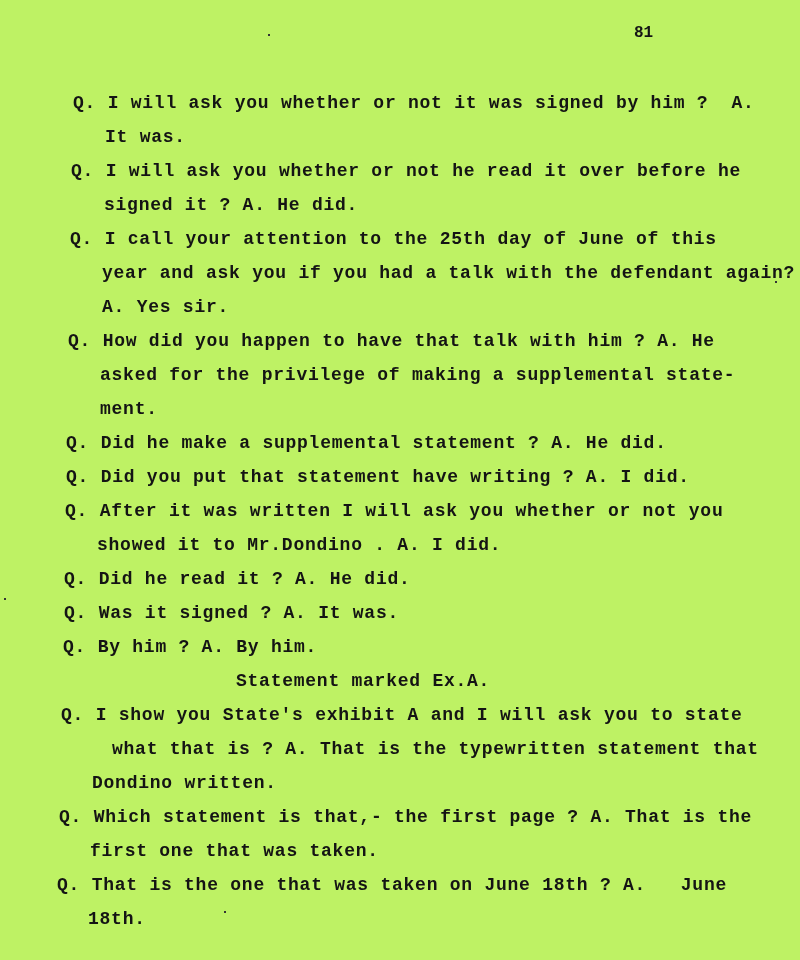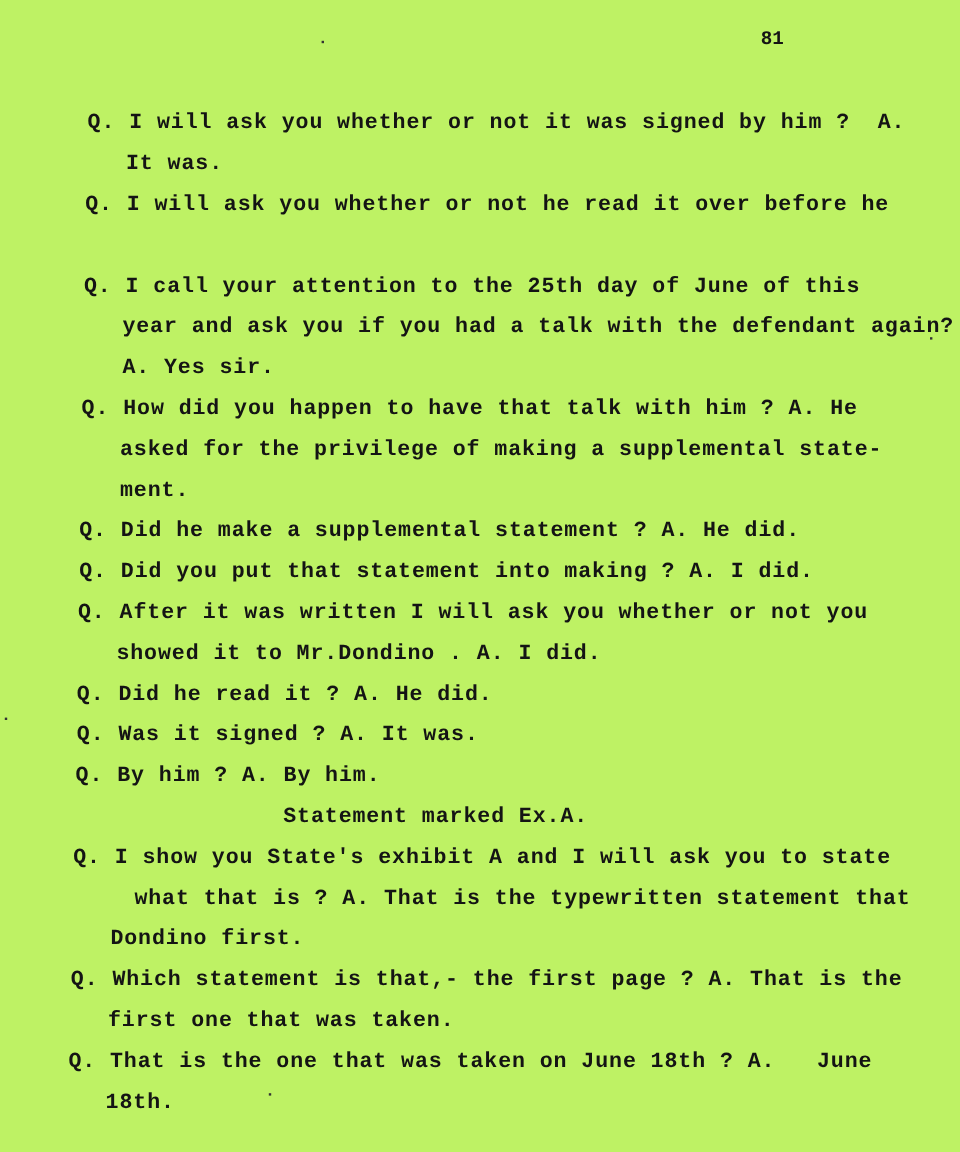--- a/index.html
+++ b/index.html
@@ -20,37 +20,38 @@
 </style>
 </head>
 <body>
 
 <div class="page">
   <div class="pagenum">81</div>
 
   <div class="line" style="left:73px;top:93px;">Q. I will ask you whether or not it was signed by him ?  A.</div>
   <div class="line" style="left:105px;top:127px;">It was.</div>
   <div class="line" style="left:71px;top:161px;">Q. I will ask you whether or not he read it over before he</div>
+  <div class="line" style="left:104px;top:195px;">signed it ? A. He did.</div>
   <div class="line" style="left:70px;top:229px;">Q. I call your attention to the 25th day of June of this</div>
   <div class="line" style="left:102px;top:263px;">year and ask you if you had a talk with the defendant again?</div>
   <div class="line" style="left:102px;top:297px;">A. Yes sir.</div>
   <div class="line" style="left:68px;top:331px;">Q. How did you happen to have that talk with him ? A. He</div>
   <div class="line" style="left:100px;top:365px;">asked for the privilege of making a supplemental state-</div>
   <div class="line" style="left:100px;top:399px;">ment.</div>
   <div class="line" style="left:66px;top:433px;">Q. Did he make a supplemental statement ? A. He did.</div>
-  <div class="line" style="left:66px;top:467px;">Q. Did you put that statement into making ? A. I did.</div>
+  <div class="line" style="left:66px;top:467px;">Q. Did you put that statement have writing ? A. I did.</div>
   <div class="line" style="left:65px;top:501px;">Q. After it was written I will ask you whether or not you</div>
   <div class="line" style="left:97px;top:535px;">showed it to Mr.Dondino . A. I did.</div>
   <div class="line" style="left:64px;top:569px;">Q. Did he read it ? A. He did.</div>
   <div class="line" style="left:64px;top:603px;">Q. Was it signed ? A. It was.</div>
   <div class="line" style="left:63px;top:637px;">Q. By him ? A. By him.</div>
   <div class="line" style="left:236px;top:671px;">Statement marked Ex.A.</div>
   <div class="line" style="left:61px;top:705px;">Q. I show you State's exhibit A and I will ask you to state</div>
   <div class="line" style="left:92px;top:739px;margin-left:20px;">what that is ? A. That is the typewritten statement that</div>
-  <div class="line" style="left:92px;top:773px;">Dondino first.</div>
+  <div class="line" style="left:92px;top:773px;">Dondino written.</div>
   <div class="line" style="left:59px;top:807px;">Q. Which statement is that,- the first page ? A. That is the</div>
   <div class="line" style="left:90px;top:841px;">first one that was taken.</div>
   <div class="line" style="left:57px;top:875px;">Q. That is the one that was taken on June 18th ? A.   June</div>
   <div class="line" style="left:88px;top:909px;">18th.</div>
 
   <div class="speck" style="left:268px;top:34px;"></div>
   <div class="speck" style="left:775px;top:281px;"></div>
   <div class="speck" style="left:4px;top:598px;"></div>
   <div class="speck" style="left:224px;top:911px;"></div>
 </div>

